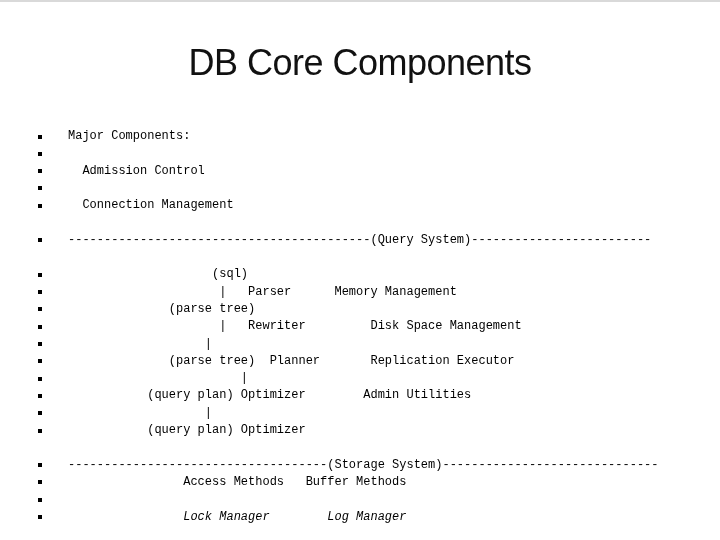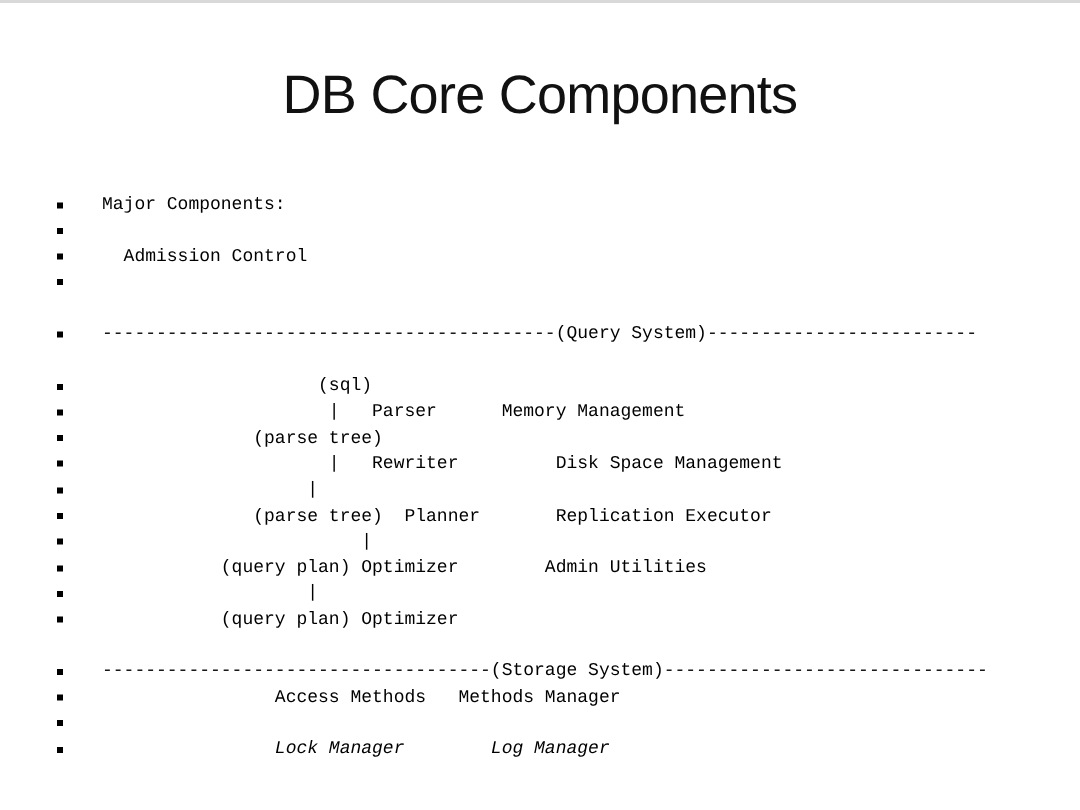--- a/index.html
+++ b/index.html
@@ -82,20 +82,24 @@
       </div>
       <div class="row">
         <span class="bullet" style="background: rgb(0, 0, 0);"></span>
         <pre class="line" style="color: rgb(0, 0, 0);">  Admission Control</pre>
       </div>
       <div class="row">
         <span class="bullet" style="background: rgb(0, 0, 0);"></span>
         <pre class="line" style="color: rgb(0, 0, 0);"></pre>
       </div>
       <div class="row">
+        <span class="bullet" style="background: rgb(0, 0, 0);"></span>
+        <pre class="line" style="color: rgb(0, 0, 0);">  Connection Management</pre>
+      </div>
+      <div class="row">
         <pre class="line" style="color: rgb(0, 0, 0);"></pre>
       </div>
       <div class="row">
         <span class="bullet" style="background: rgb(0, 0, 0);"></span>
         <pre class="line" style="color: rgb(0, 0, 0);">------------------------------------------(Query System)-------------------------</pre>
       </div>
       <div class="row">
         <pre class="line" style="color: rgb(0, 0, 0);"></pre>
       </div>
       <div class="row">
@@ -140,21 +144,21 @@
       </div>
       <div class="row">
         <pre class="line" style="color: rgb(0, 0, 0);"></pre>
       </div>
       <div class="row">
         <span class="bullet" style="background: rgb(0, 0, 0);"></span>
         <pre class="line" style="color: rgb(0, 0, 0);">------------------------------------(Storage System)------------------------------</pre>
       </div>
       <div class="row">
         <span class="bullet" style="background: rgb(0, 0, 0);"></span>
-        <pre class="line" style="color: rgb(0, 0, 0);">                Access Methods   Methods Manager</pre>
+        <pre class="line" style="color: rgb(0, 0, 0);">                Access Methods   Buffer Methods</pre>
       </div>
       <div class="row">
         <span class="bullet" style="background: rgb(0, 0, 0);"></span>
         <pre class="line" style="color: rgb(0, 0, 0);"></pre>
       </div>
       <div class="row">
         <span class="bullet" style="background: rgb(0, 0, 0);"></span>
         <pre class="line" style="color: rgb(0, 0, 0); font-style: italic;">                Lock Manager        Log Manager</pre>
       </div>
     </div>

